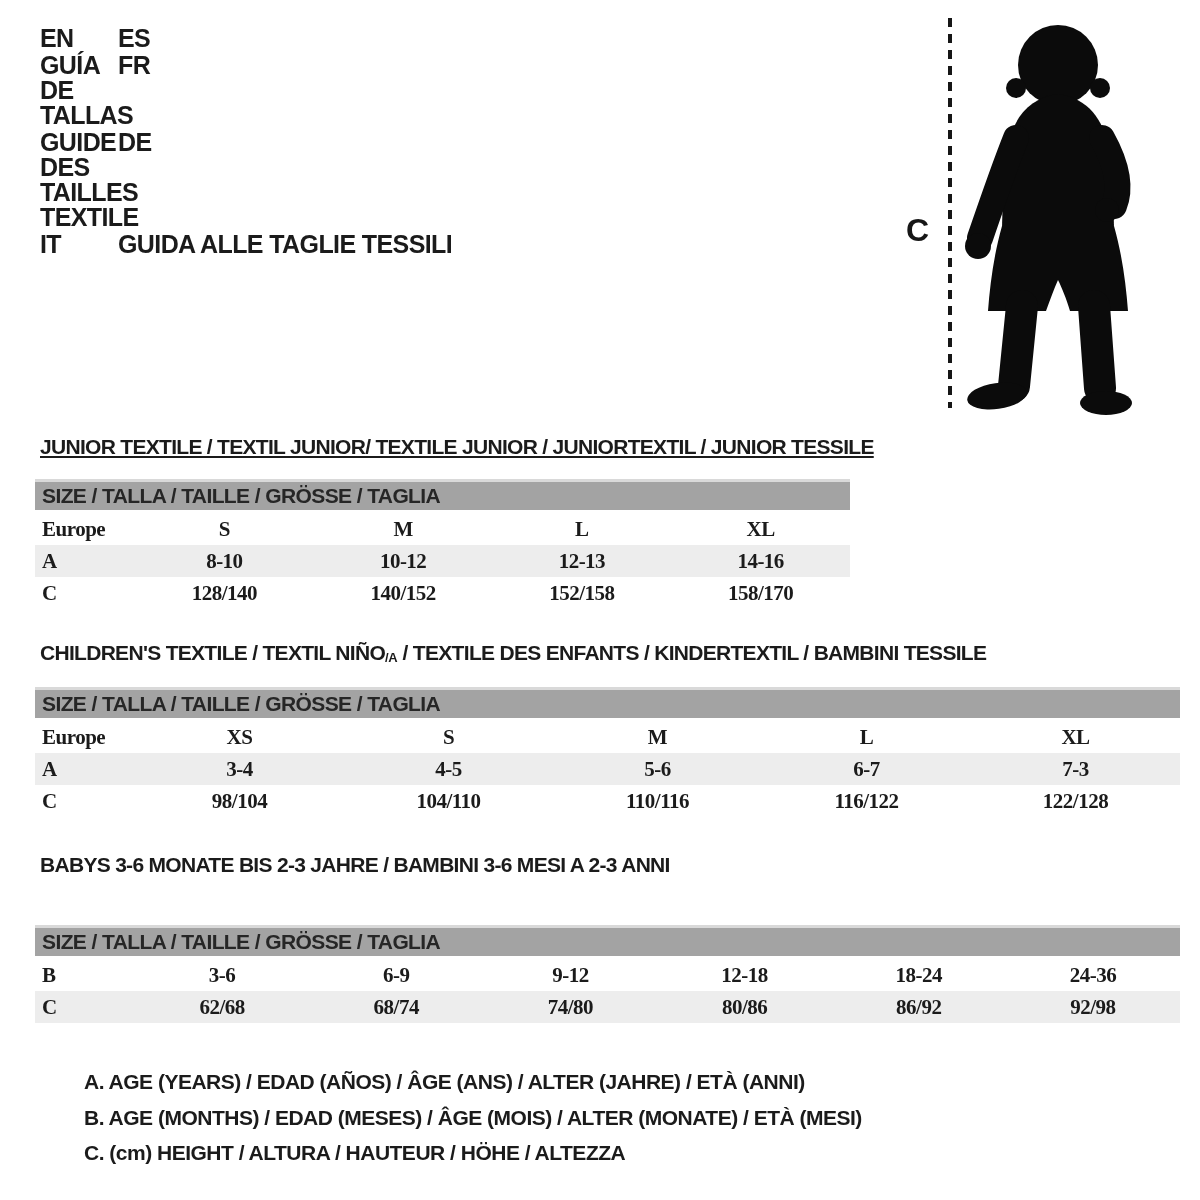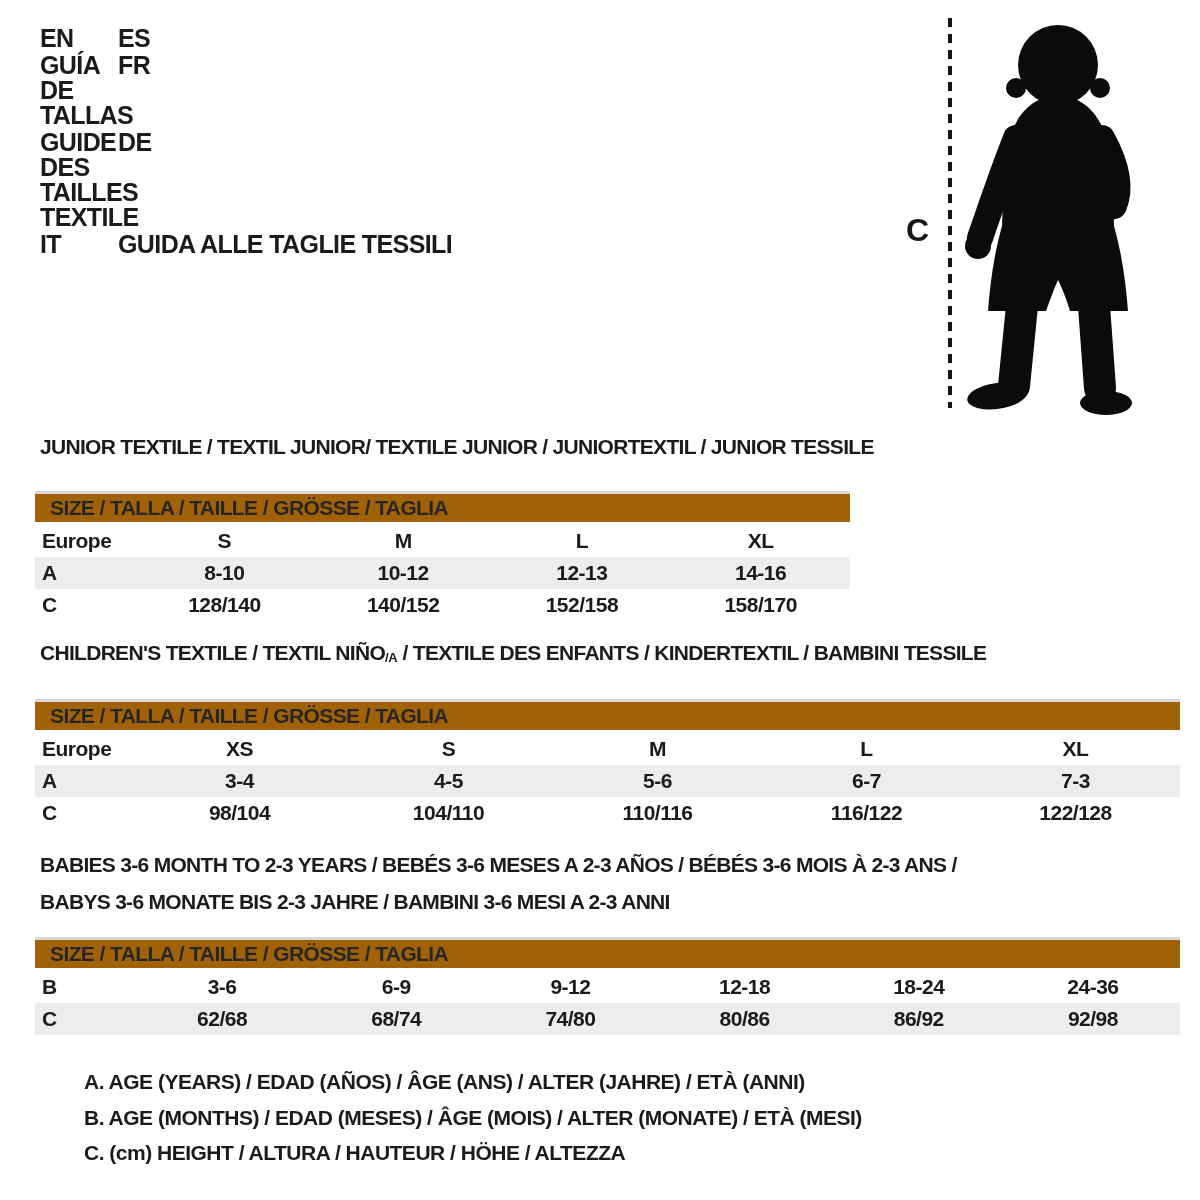--- a/index.html
+++ b/index.html
@@ -38,44 +38,43 @@
     letter-spacing:-0.7px;
     white-space:nowrap;
     line-height:1.0;
   }
   .tbl-title .subsize { font-size:13px; vertical-align:-2px; letter-spacing:-0.3px; }
   .babies-title { line-height:37px; }
 
   
   .size-bar {
     height:28px;
-    background:#a16207;
+    background:#a3a3a3;
     border-top:3px solid #d9d9d9;
     display:flex; align-items:center;
-    padding-left:15px;
+    padding-left:7px;
     font-size:21px; letter-spacing:-0.6px;
     color:#262626;
     box-sizing:border-box;
-    margin-top:12px;
   }
   .size-bar { height:31px; }
-  .trows { margin-top:3px; }
+  .trows { margin-top:3px;font-family:Liberation Serif, serif; }
   .trow {
     display:grid; align-items:center;
     height:32px;
     font-size:21px; letter-spacing:-0.5px;
   }
   .trow.shaded { background:#ededed; }
   .trow .lbl { padding-left:7px; text-align:left; }
   .trow .val { text-align:center; }
   .cols4 { grid-template-columns:100px repeat(4,1fr); }
   .cols5 { grid-template-columns:100px repeat(5,1fr); }
   .cols6 { grid-template-columns:100px repeat(6,1fr); }
 
-  #junior-title   { left:40px; top:436px; }
+  #junior-title   { left:40px; top:436px;text-decoration:underline; }
   #junior-table   { left:35px; top:479px; width:815px; }
   #children-title { left:40px; top:642px;text-align:right; }
   #children-table { left:35px; top:687px; width:1145px; }
   #babies-title   { left:40px; top:846px; }
   #babies-table   { left:35px; top:925px; width:1145px; }
 
   
   .legend {
     left:40px; top:1064px;
     font-size:21px; letter-spacing:-0.5px;
@@ -176,21 +175,20 @@
         <div class="val">98/104</div>
         <div class="val">104/110</div>
         <div class="val">110/116</div>
         <div class="val">116/122</div>
         <div class="val">122/128</div>
       </div>
     </div>
   </div>
 
   <div class="tbl-title babies-title abs" id="babies-title">
-    <div>BABIES 3-6 MONTH TO 2-3 YEARS / BEBÉS 3-6 MESES A 2-3 AÑOS / BÉBÉS 3-6 MOIS À 2-3 ANS /</div>
     <div>BABYS 3-6 MONATE BIS 2-3 JAHRE / BAMBINI 3-6 MESI A 2-3 ANNI</div>
   </div>
 
   <div class="abs" id="babies-table">
     <div class="size-bar">SIZE / TALLA / TAILLE / GRÖSSE / TAGLIA</div>
     <div class="trows">
       <div class="trow cols6">
         <div class="lbl">B</div>
         <div class="val">3-6</div>
         <div class="val">6-9</div>

